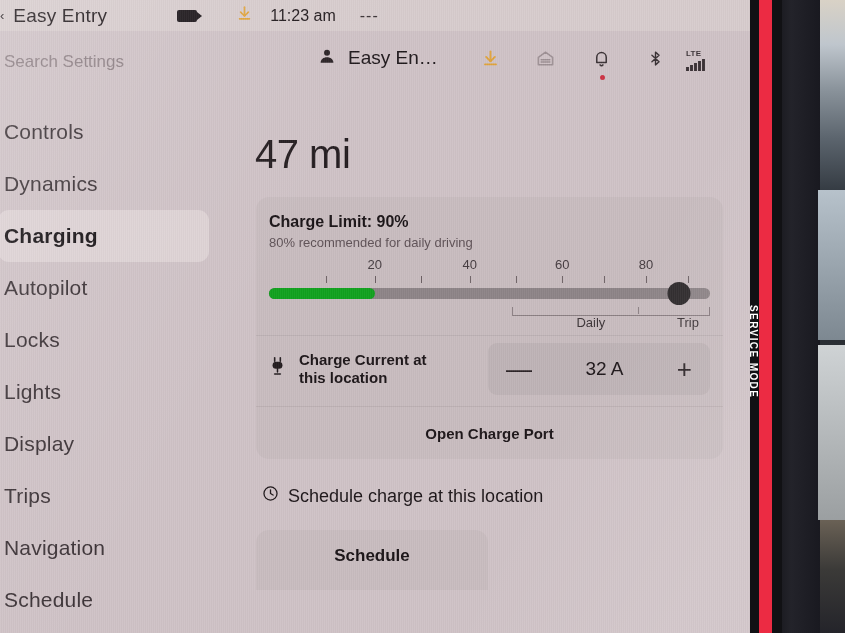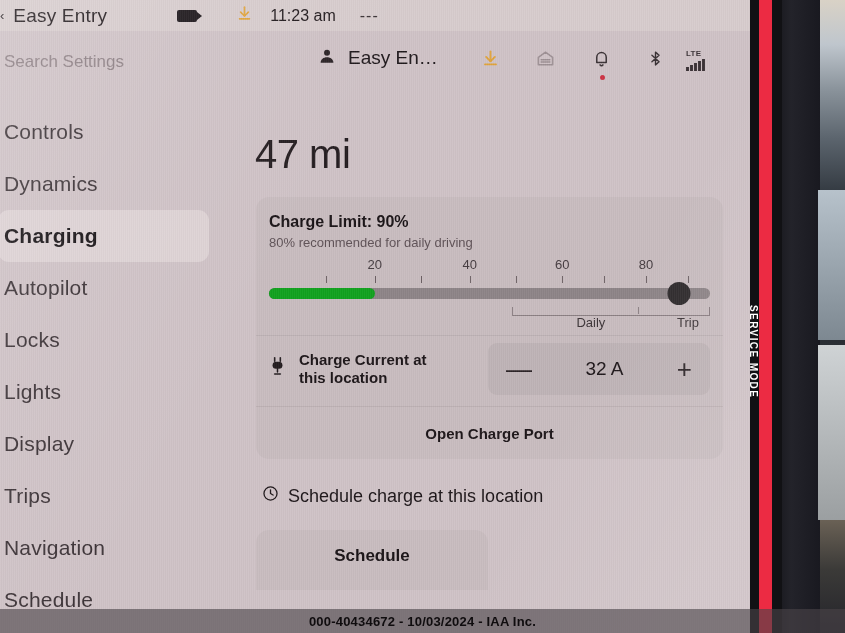--- a/index.html
+++ b/index.html
@@ -557,16 +557,13 @@
     </section>
 
     <div id="sheen-a"></div>
     <div id="sheen-b"></div>
   </div>
 
   <div id="service-frame"></div>
 
   <div id="service-label-right">SERVICE MODE</div>
 
-  <div id="watermark-bar">
-    <span id="watermark-text">000-40434672 - 10/03/2024 - IAA Inc.</span>
-  </div>
 </div>
 
 </body></html>

